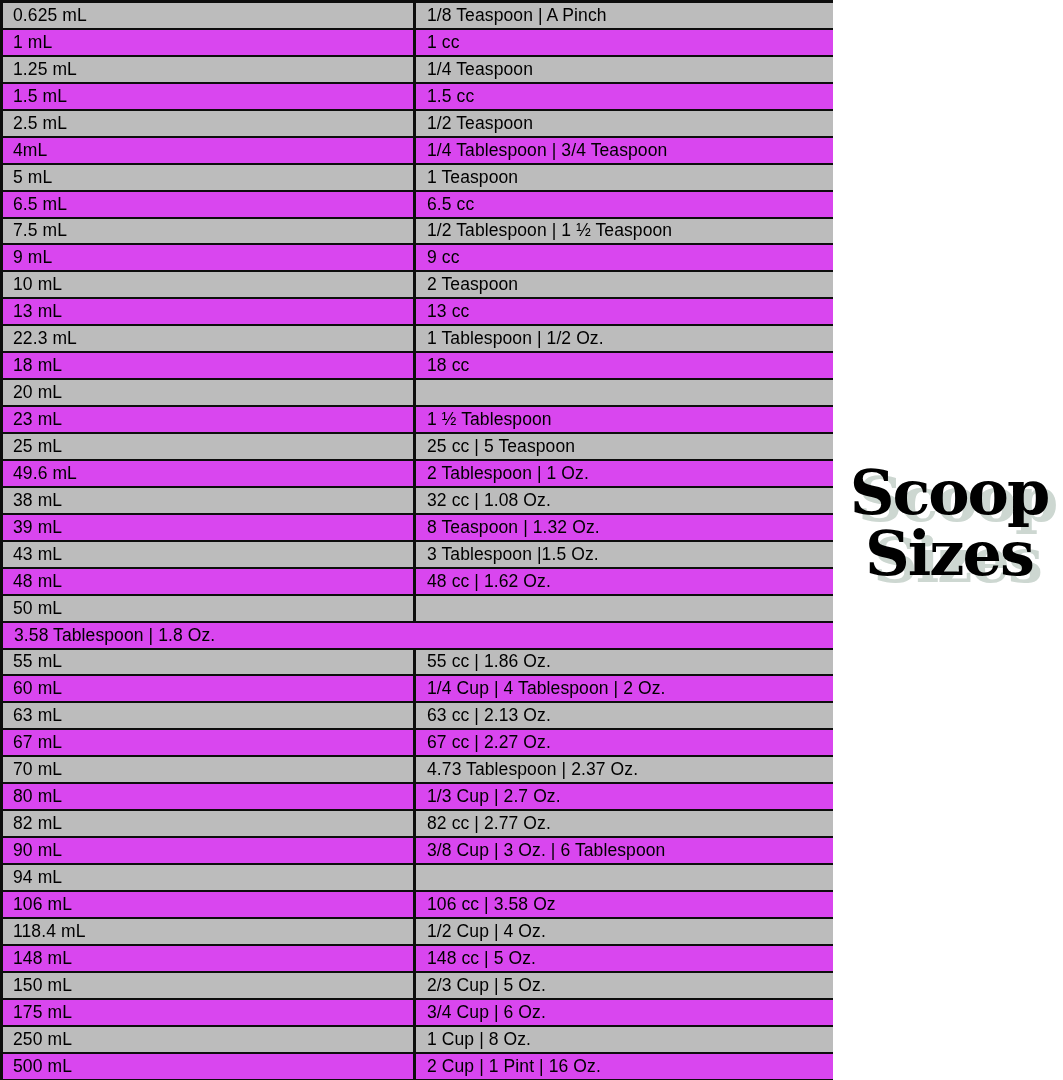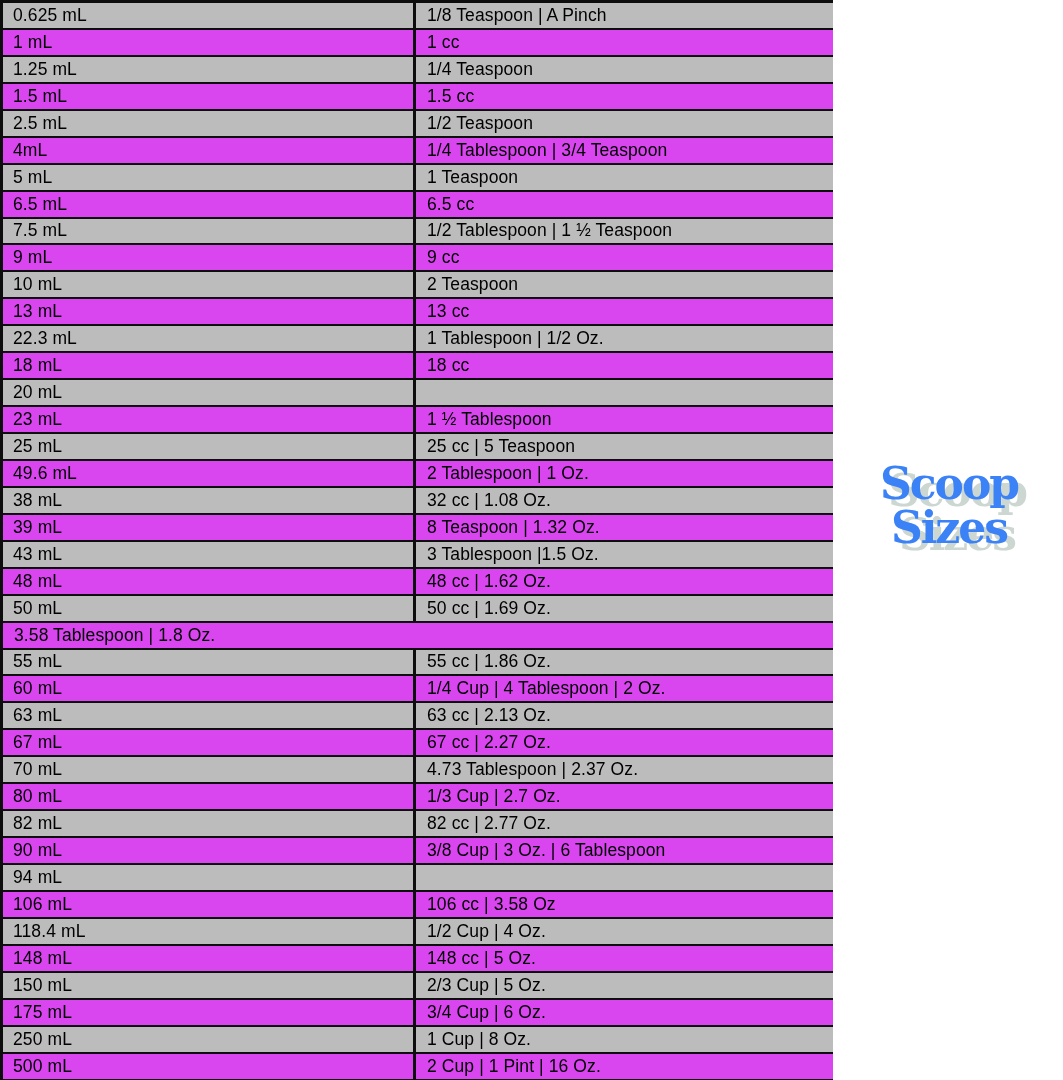--- a/index.html
+++ b/index.html
@@ -45,24 +45,24 @@
     text-align: right;
   }
 
   .logo {
     position: absolute;
     left: 836px; top: 462px;
     width: 226px;
     text-align: center;
     font-family: "DejaVu Serif", serif;
     font-weight: bold;
-    font-size: 44px;
+    font-size: 62px;
     line-height: 0.99;
     letter-spacing: -2px;
-    color: #3b82f6;
+    color: #000000;
     text-shadow: 8px 7px 0 #cdd7d1;
   }
   .logo-line { display: block; }
 </style>
 </head>
 <body>
 
 <div class="page">
 
   <div class="conversion-table" id="conversion-table">
@@ -148,21 +148,20 @@
       <div class="trow gray">
         <div class="cell cell-ml">43 mL</div>
         <div class="cell cell-eq">3 Tablespoon |1.5 Oz.</div>
       </div>
       <div class="trow">
         <div class="cell cell-ml">48 mL</div>
         <div class="cell cell-eq">48 cc | 1.62 Oz.</div>
       </div>
       <div class="trow gray">
         <div class="cell cell-ml">50 mL</div>
-        <div class="cell cell-eq">50 cc | 1.69 Oz.</div>
       </div>
       <div class="trow">
         <div class="cell cell-eq">3.58 Tablespoon | 1.8 Oz.</div>
       </div>
       <div class="trow gray">
         <div class="cell cell-ml">55 mL</div>
         <div class="cell cell-eq">55 cc | 1.86 Oz.</div>
       </div>
       <div class="trow">
         <div class="cell cell-ml">60 mL</div>

